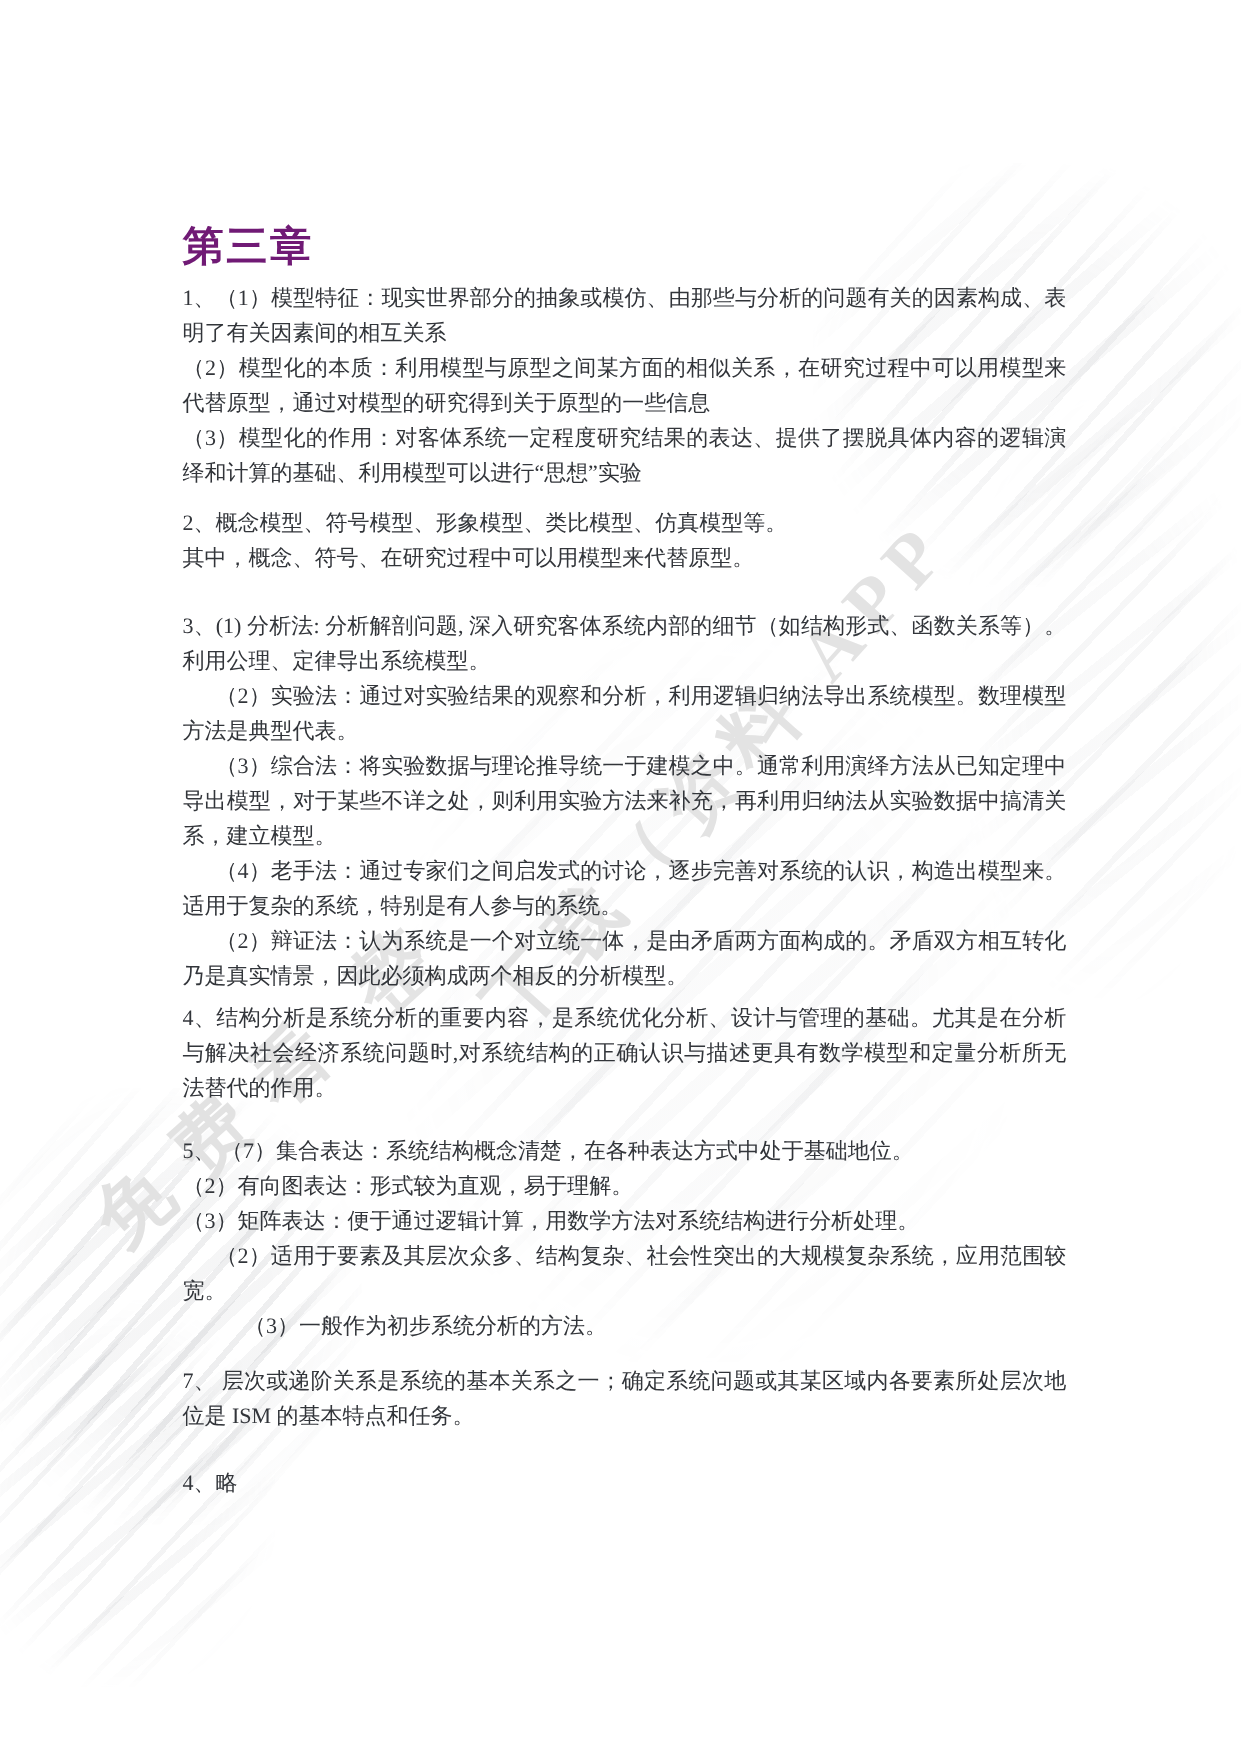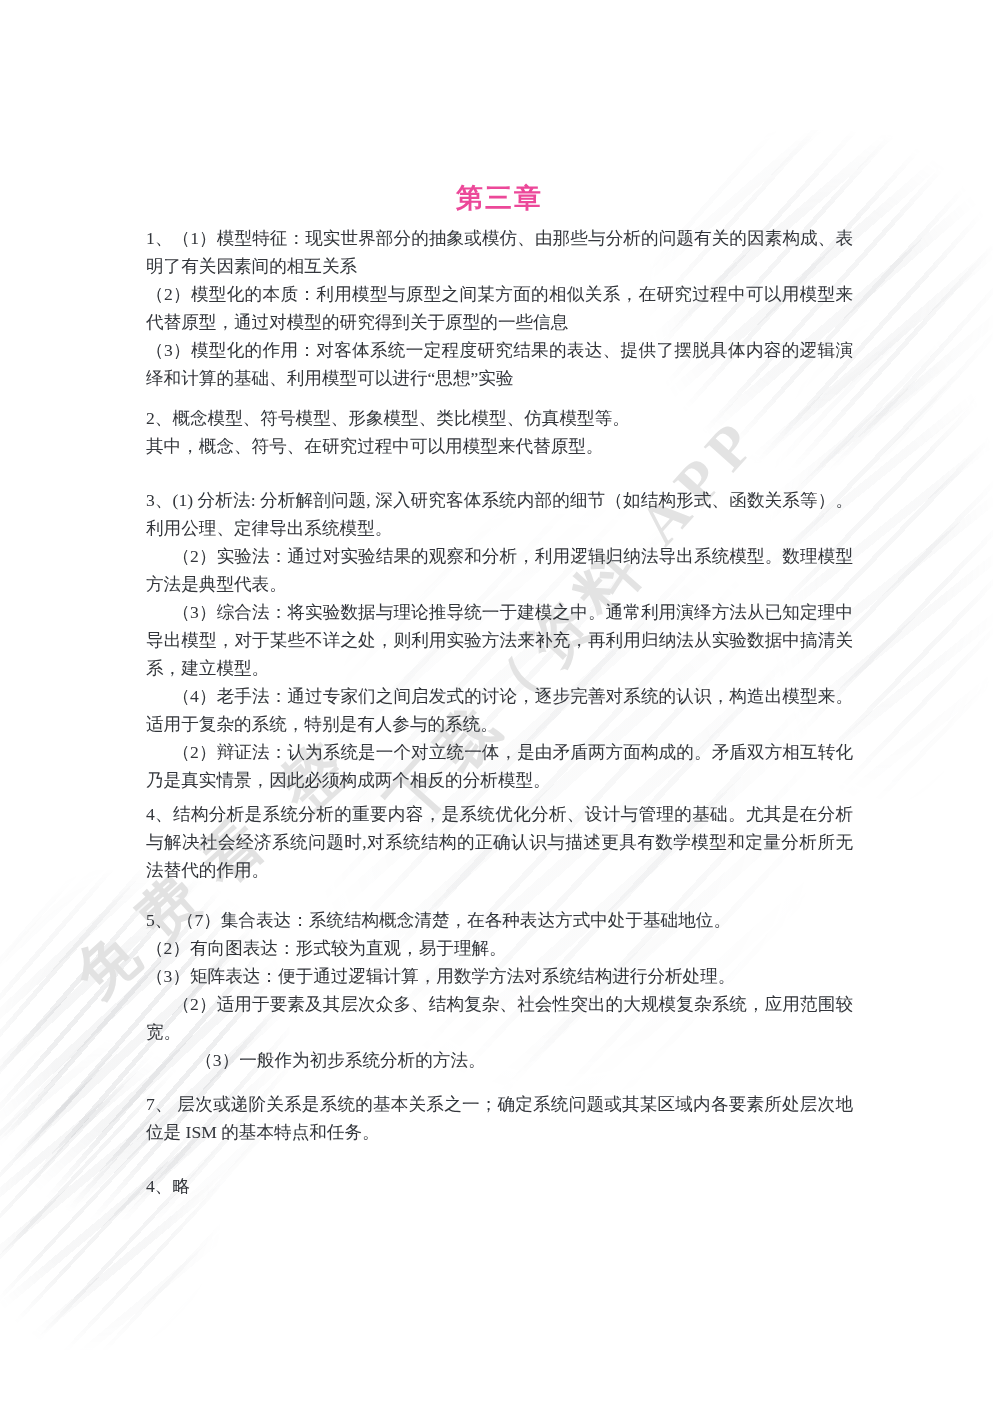--- a/index.html
+++ b/index.html
@@ -92,26 +92,26 @@
     top: 180px;
     width: 707px;
     z-index: 1;
     font-size: 17.6px;
     line-height: 28px;
     text-align: justify;
     letter-spacing: 0;
   }
   h1.doc-title {
     margin: 0 0 8px 0;
-    text-align: center;
+    text-align: left;
     font-family: "Liberation Serif", "DejaVu Serif", serif;
     font-weight: 700;
-    font-size: 27px;
+    font-size: 33px;
     line-height: 36px;
-    color: #ec4899;
+    color: #701a75;
     letter-spacing: 2px;
   }
   p.para {
     margin: 0;
     padding: 0;
     font-family: Liberation Serif, serif;
   }
   .ind1 { text-indent: 1.5em; }
   .ind2 { text-indent: 2.8em; }
   .mt6  { margin-top: 6px !important; }

